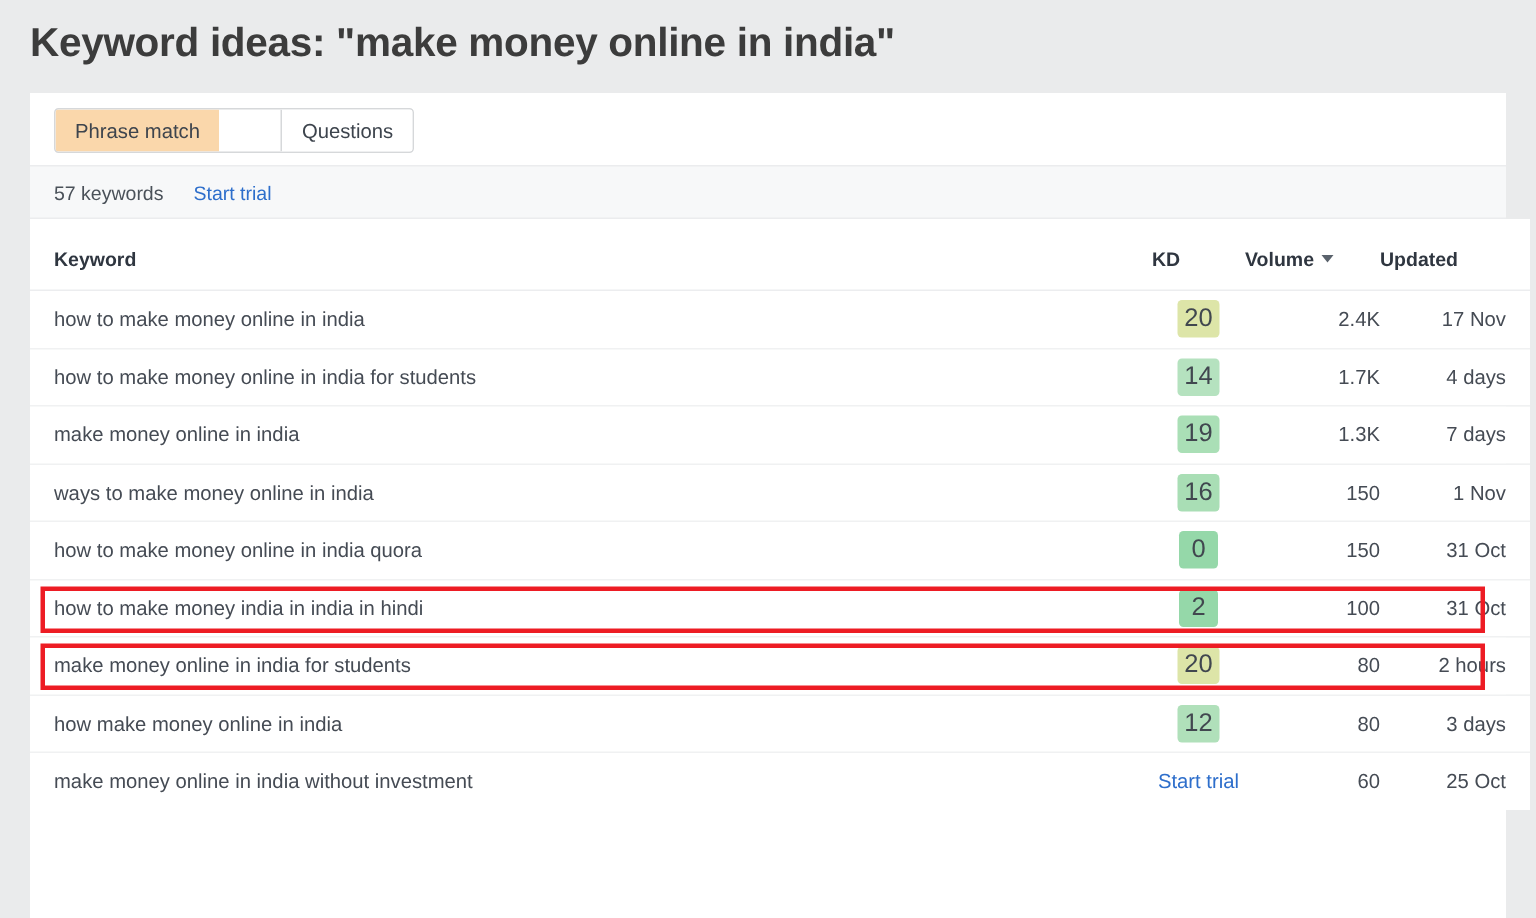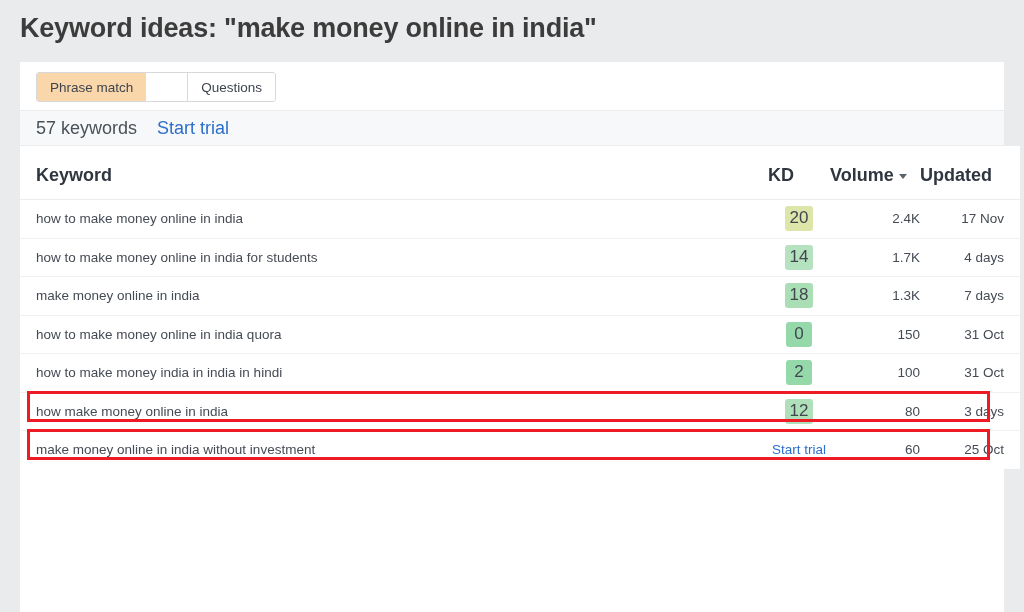--- a/index.html
+++ b/index.html
@@ -72,38 +72,38 @@
   }
   .meta-bar {
     height: 36px;
     background: #f7f8f9;
     border-top: 1px solid #ebecee;
     border-bottom: 1px solid #ebecee;
     display: flex;
     align-items: center;
     padding-left: 16px;
     box-sizing: border-box;
-    font-size: 18px;
+    font-size: 13px;
     color: #4a5159;
   }
   .meta-bar .kw-count {
     margin-right: 20px;
   }
   .link-blue {
     color: #2d6ecb;
     cursor: pointer;
   }
   table.kw-table {
     width: 100%;
     border-collapse: collapse;
     table-layout: fixed;
     font-size: 13.5px;
   }
   table.kw-table th {
-    font-size: 18px;
+    font-size: 13px;
     font-weight: bold;
     color: #2f3640;
     padding: 19px 0 13px 0;
     text-align: left;
     border-bottom: 1px solid #ecedef;
     background: #ffffff;
   }
   table.kw-table td {
     padding: 0;
     height: 37.5px;
@@ -195,35 +195,47 @@
             <td class="col-updated">17 Nov</td>
           </tr>
           <tr>
             <td class="col-keyword">how to make money online in india for students</td>
             <td class="col-kd"><span class="kd-badge" style="background: rgb(181, 226, 191);">14</span></td>
             <td class="col-volume">1.7K</td>
             <td class="col-updated">4 days</td>
           </tr>
           <tr>
             <td class="col-keyword">make money online in india</td>
-            <td class="col-kd"><span class="kd-badge" style="background: rgb(170, 223, 182);">18</span></td>
+            <td class="col-kd"><span class="kd-badge" style="background: rgb(170, 223, 182);">19</span></td>
             <td class="col-volume">1.3K</td>
             <td class="col-updated">7 days</td>
+          </tr>
+          <tr>
+            <td class="col-keyword">ways to make money online in india</td>
+            <td class="col-kd"><span class="kd-badge" style="background: rgb(169, 222, 181);">16</span></td>
+            <td class="col-volume">150</td>
+            <td class="col-updated">1 Nov</td>
           </tr>
           <tr>
             <td class="col-keyword">how to make money online in india quora</td>
             <td class="col-kd"><span class="kd-badge" style="background: rgb(149, 216, 169);">0</span></td>
             <td class="col-volume">150</td>
             <td class="col-updated">31 Oct</td>
           </tr>
           <tr>
             <td class="col-keyword">how to make money india in india in hindi</td>
             <td class="col-kd"><span class="kd-badge" style="background: rgb(149, 216, 169);">2</span></td>
             <td class="col-volume">100</td>
             <td class="col-updated">31 Oct</td>
+          </tr>
+          <tr>
+            <td class="col-keyword">make money online in india for students</td>
+            <td class="col-kd"><span class="kd-badge" style="background: rgb(221, 229, 168);">20</span></td>
+            <td class="col-volume">80</td>
+            <td class="col-updated">2 hours</td>
           </tr>
           <tr>
             <td class="col-keyword">how make money online in india</td>
             <td class="col-kd"><span class="kd-badge" style="background: rgb(176, 224, 186);">12</span></td>
             <td class="col-volume">80</td>
             <td class="col-updated">3 days</td>
           </tr>
           <tr class="last-row">
             <td class="col-keyword">make money online in india without investment</td>
             <td class="col-kd"><span class="link-blue">Start trial</span></td>

